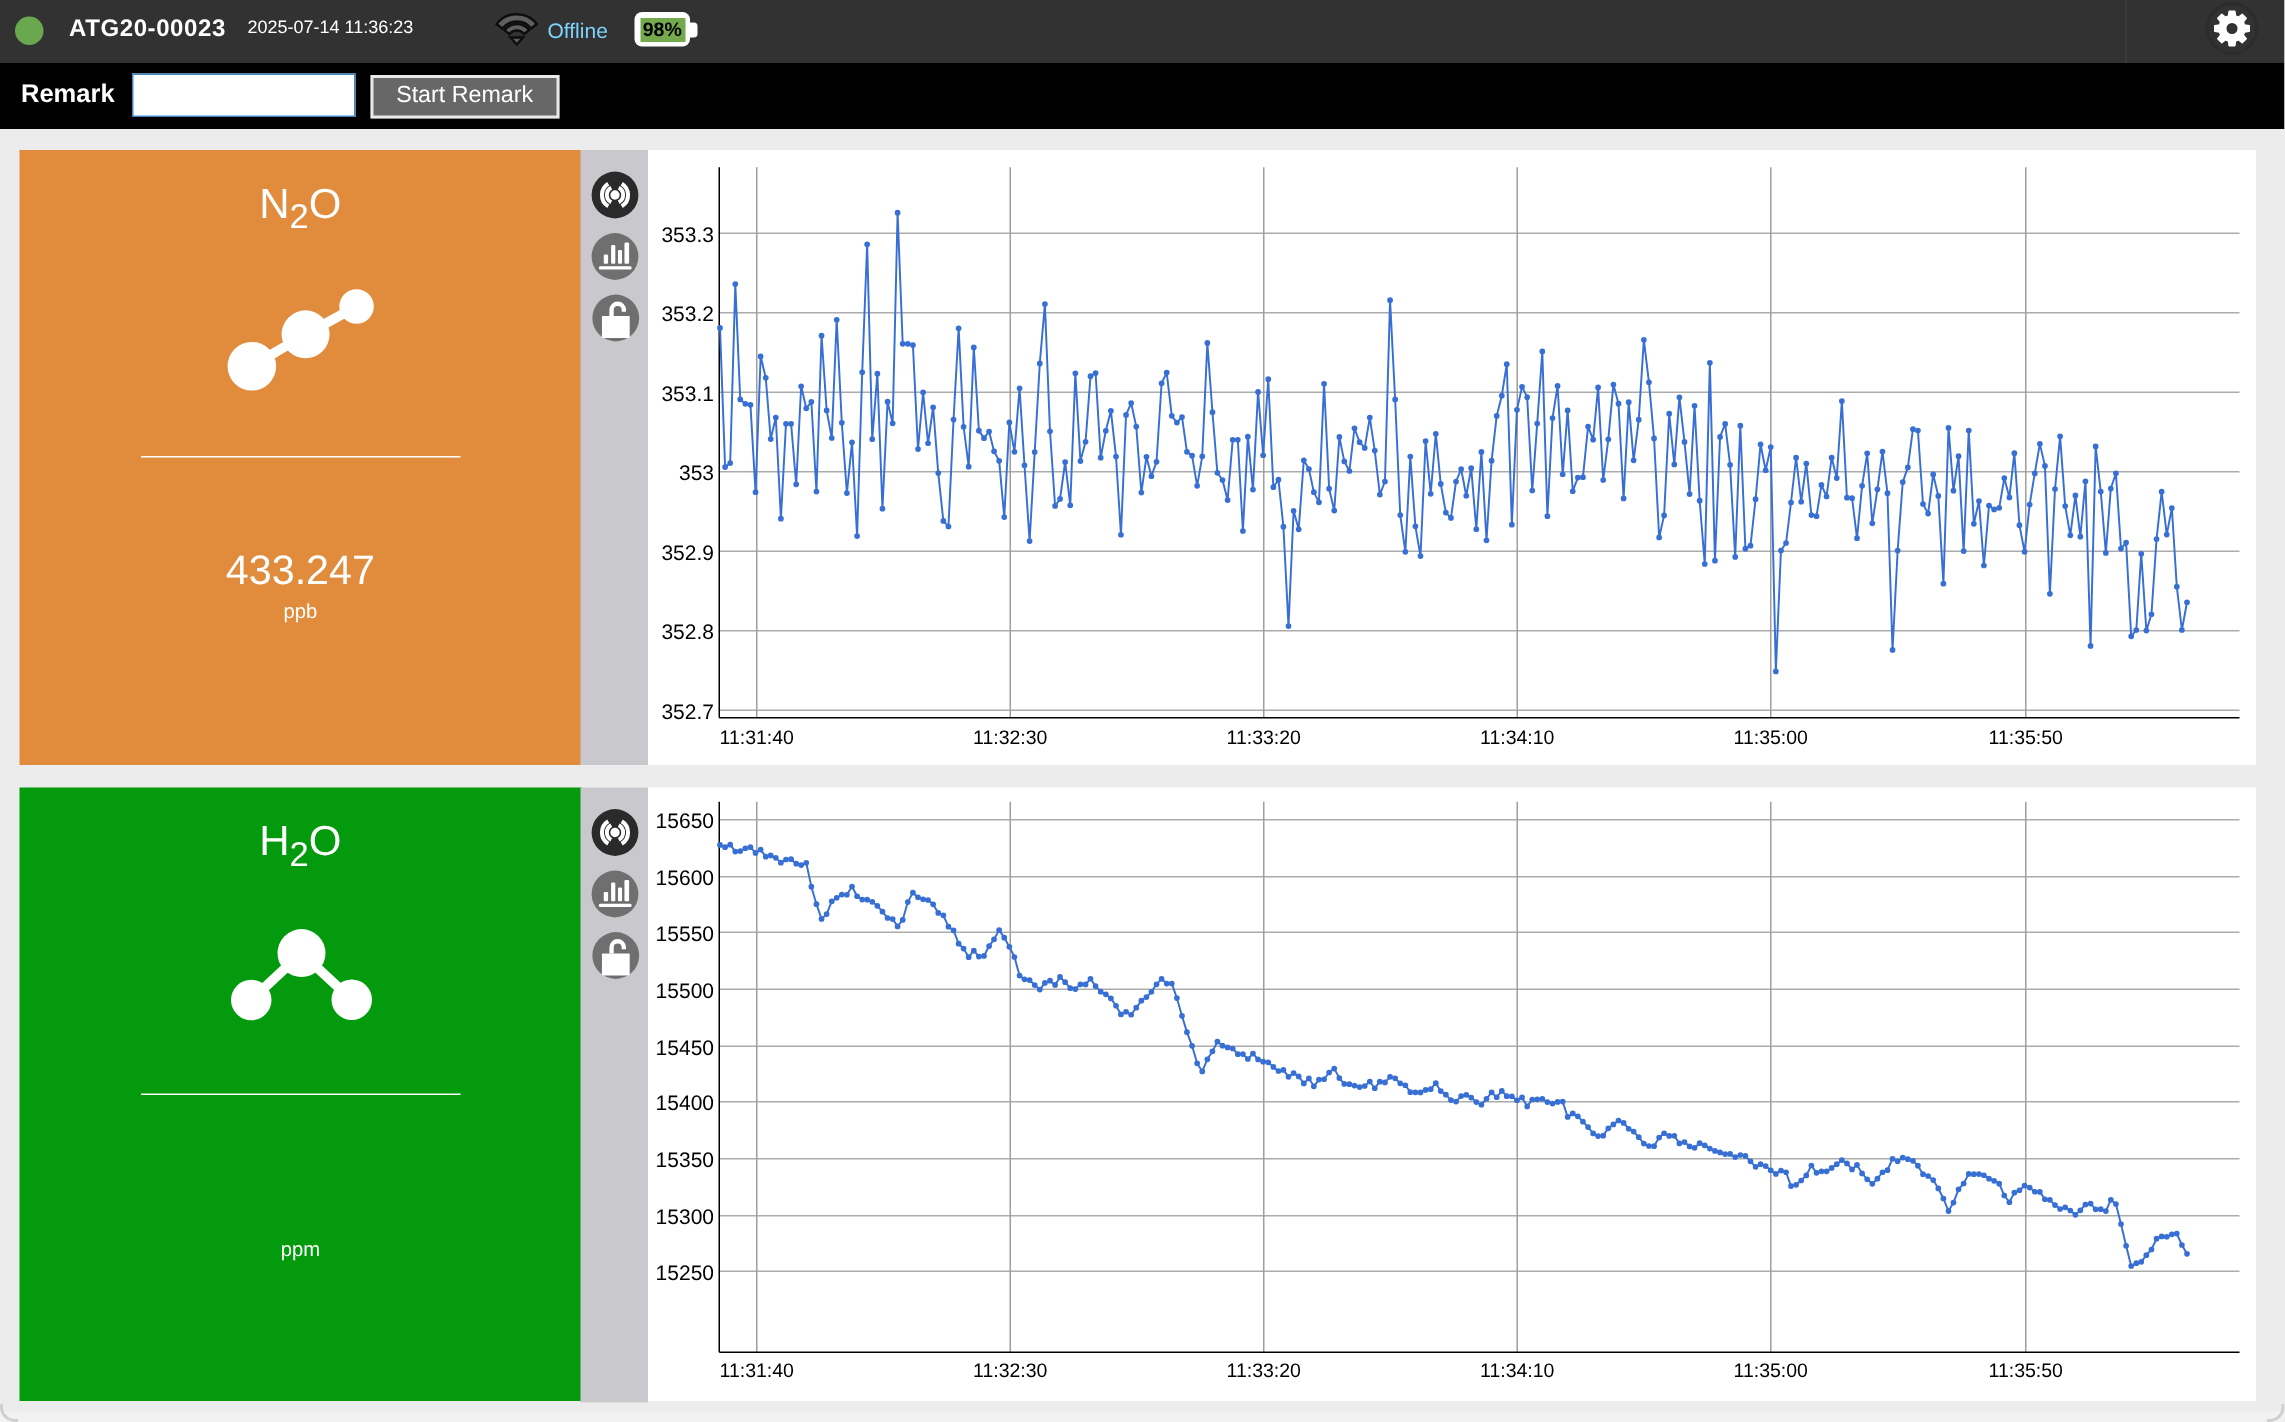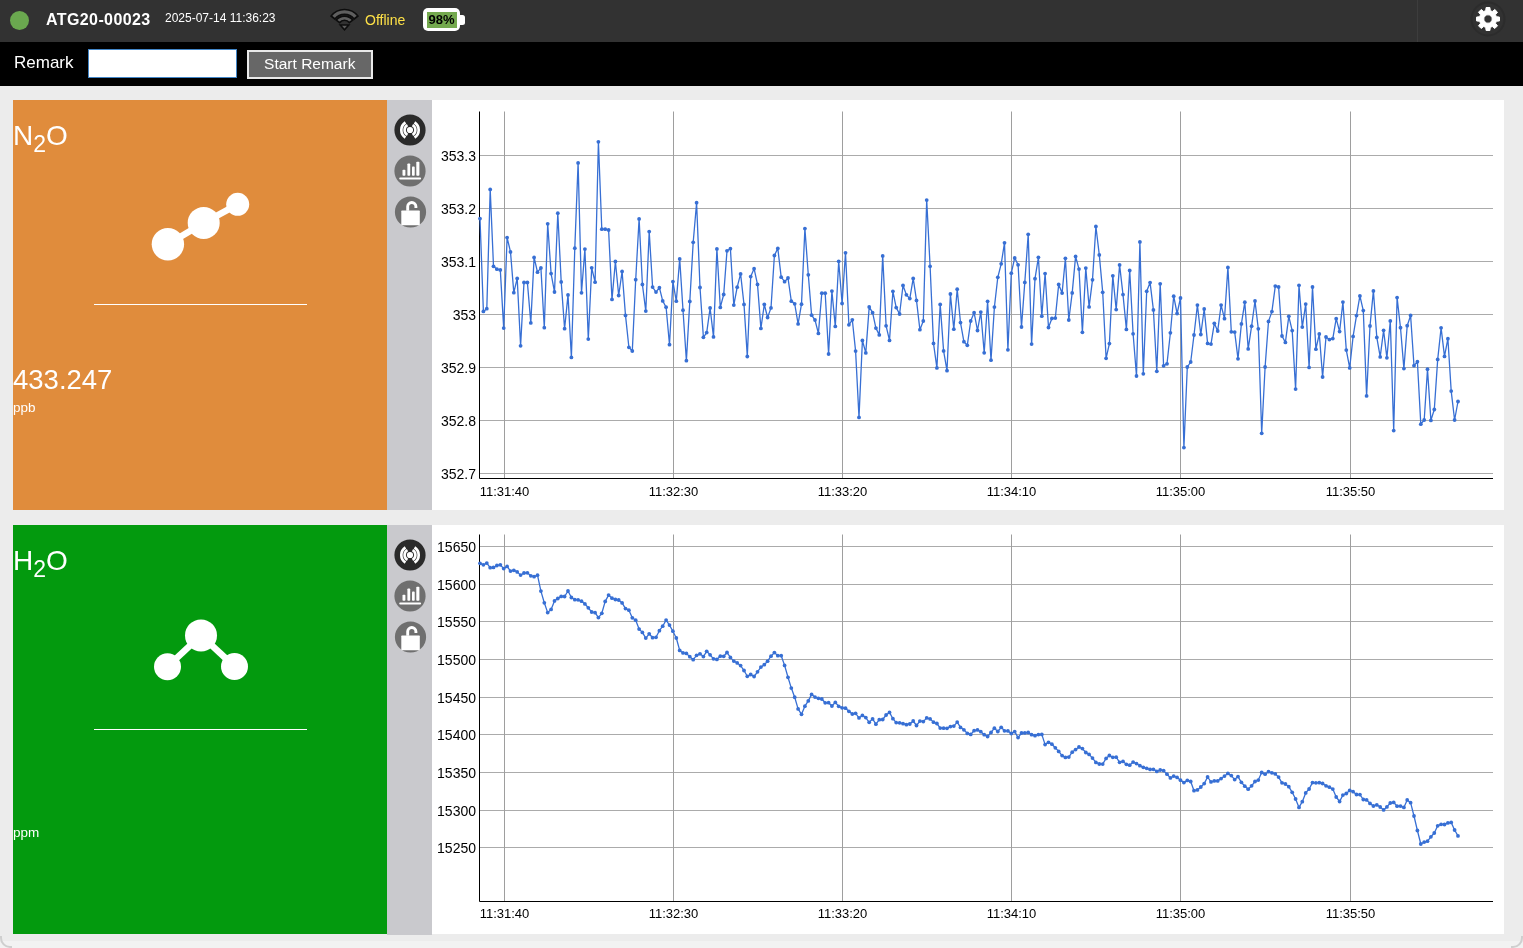--- a/index.html
+++ b/index.html
@@ -2,31 +2,31 @@
 <html><head><meta charset="utf-8"><title>ATG20-00023</title>
 <style>
 html,body{margin:0;padding:0;width:1523px;height:948px;background:#ececec;
 font-family:"Liberation Sans",sans-serif;overflow:hidden;position:relative}
 .bar1{position:absolute;left:0;top:0;width:100%;height:42px;background:#323232}
 .bar2{position:absolute;left:0;top:42px;width:100%;height:44px;background:#000}
 .abs{position:absolute}
 .dot{position:absolute;left:10px;top:10.5px;width:19px;height:19px;border-radius:50%;background:#6aa84f}
 .dev{position:absolute;left:46px;top:11px;color:#fff;font-size:16px;font-weight:bold;letter-spacing:0.4px}
 .dtime{position:absolute;left:165px;top:10.5px;color:#fff;font-size:12px}
-.offline{position:absolute;left:365px;top:12px;color:#fde047;font-size:14px}
+.offline{position:absolute;left:365px;top:12px;color:#7dd3fc;font-size:14px}
 .batt{position:absolute;left:423px;top:8px;width:37px;height:23px;background:#fff;border-radius:5px}
 .batt .fill{position:absolute;left:3.5px;top:3.5px;width:30px;height:16px;background:#74a94e;
 display:flex;align-items:center;justify-content:center;font-size:13px;font-weight:bold;color:#000}
 .batt .nub{position:absolute;left:36.5px;top:6.5px;width:5px;height:10px;background:#fff;border-radius:0 2.5px 2.5px 0}
 .sep1{position:absolute;left:1417px;top:0;width:1px;height:42px;background:#3d3d3d}
-.remlbl{position:absolute;left:14px;top:11px;color:#fff;font-size:17px;font-weight:normal}
+.remlbl{position:absolute;left:14px;top:11px;color:#fff;font-size:17px;font-weight:bold}
 .reminput{position:absolute;left:88px;top:49px;width:147px;height:27px;background:#fff;border:1.5px solid #4286c8}
 .rembtn{position:absolute;left:247px;top:49.5px;width:125.5px;height:29px;background:#676767;border:2.5px solid #e9e9e9;
 box-sizing:border-box;color:#fff;font-size:15.5px;display:flex;align-items:center;justify-content:center}
-.card{position:absolute;left:13px;width:374.5px;color:#fff;}
+.card{position:absolute;left:13px;width:374.5px;color:#fff;text-align:center}
 .card1{top:100px;height:410px;background:#e08c3c}
 .card2{top:525px;height:409px;background:#039a0e}
 .ctitle{position:absolute;top:19.5px;left:0;width:100%;font-size:28px}
 .ctitle sub{font-size:23px;vertical-align:-7px}
 .mol{position:absolute;left:128px;top:88px}
 .cline{position:absolute;left:81px;top:204px;width:213px;height:1px;background:#fff}
 .cval{position:absolute;top:264px;left:0;width:100%;font-size:27.5px}
 .cunit{position:absolute;top:300px;left:0;width:100%;font-size:13.5px}
 .icons{position:absolute;left:387px;width:45px;height:410px;background:#c9c9cd}
 .chart{position:absolute;left:432px;width:1072px;background:#fff}

